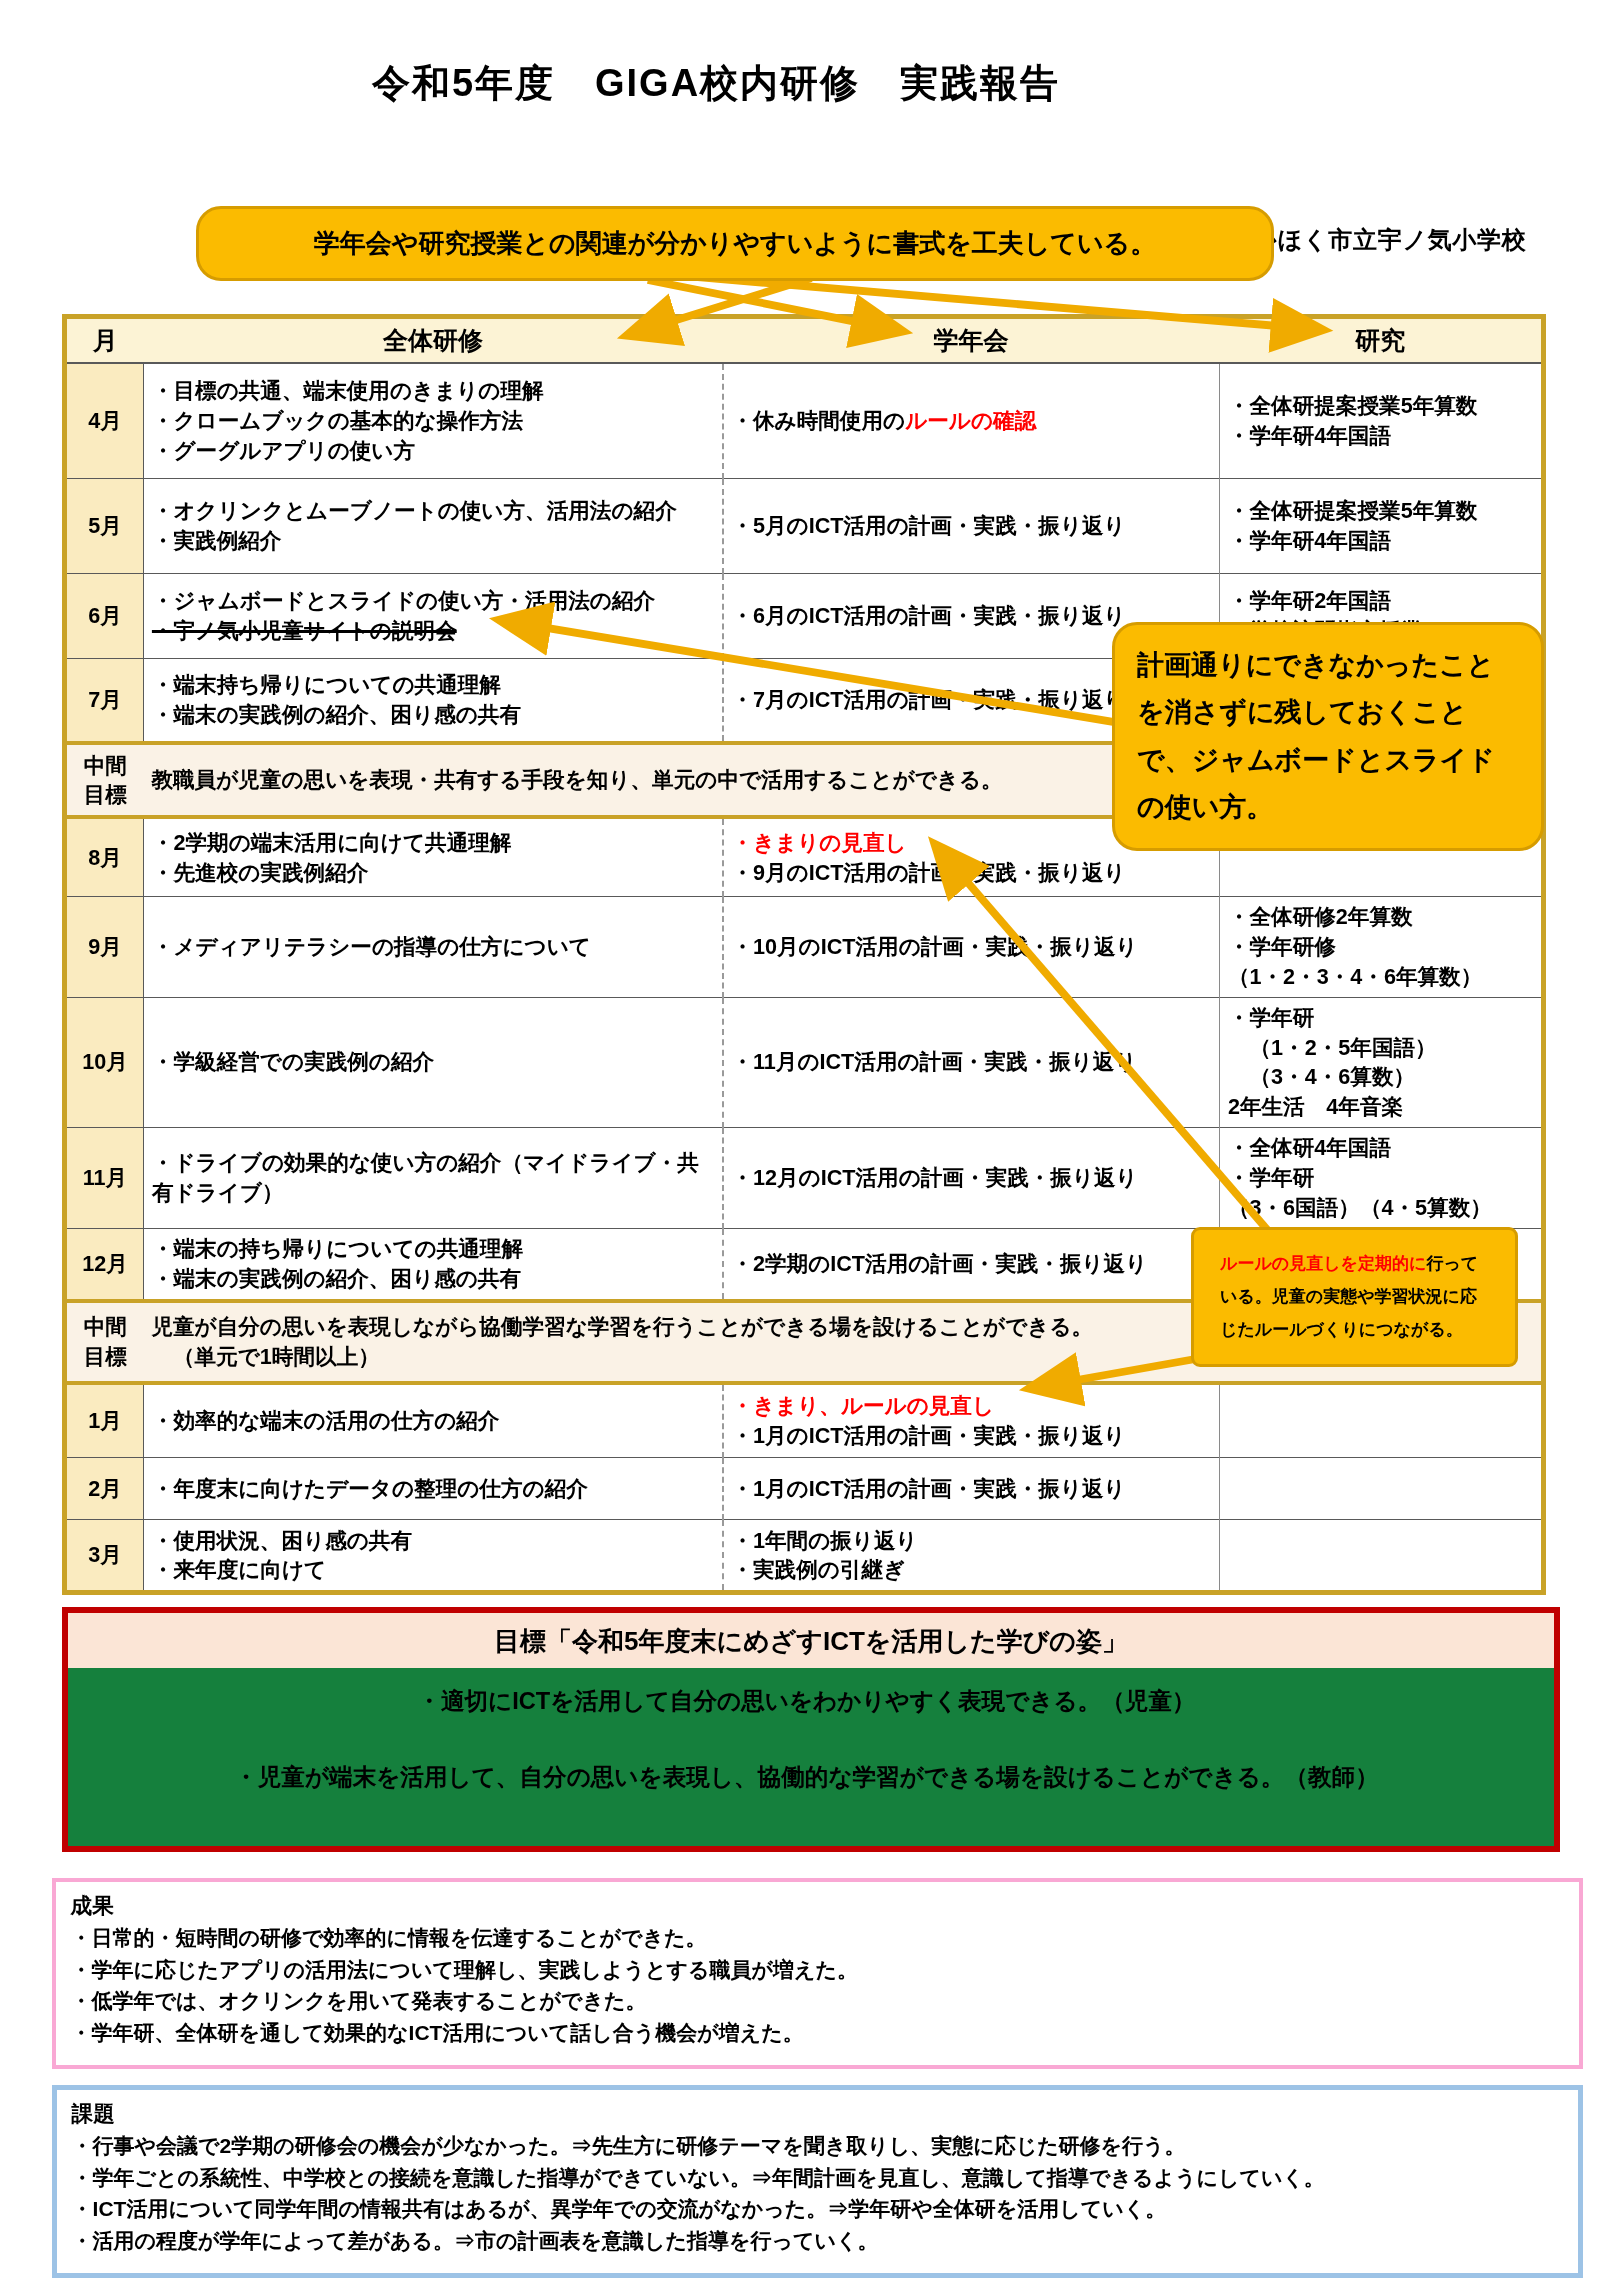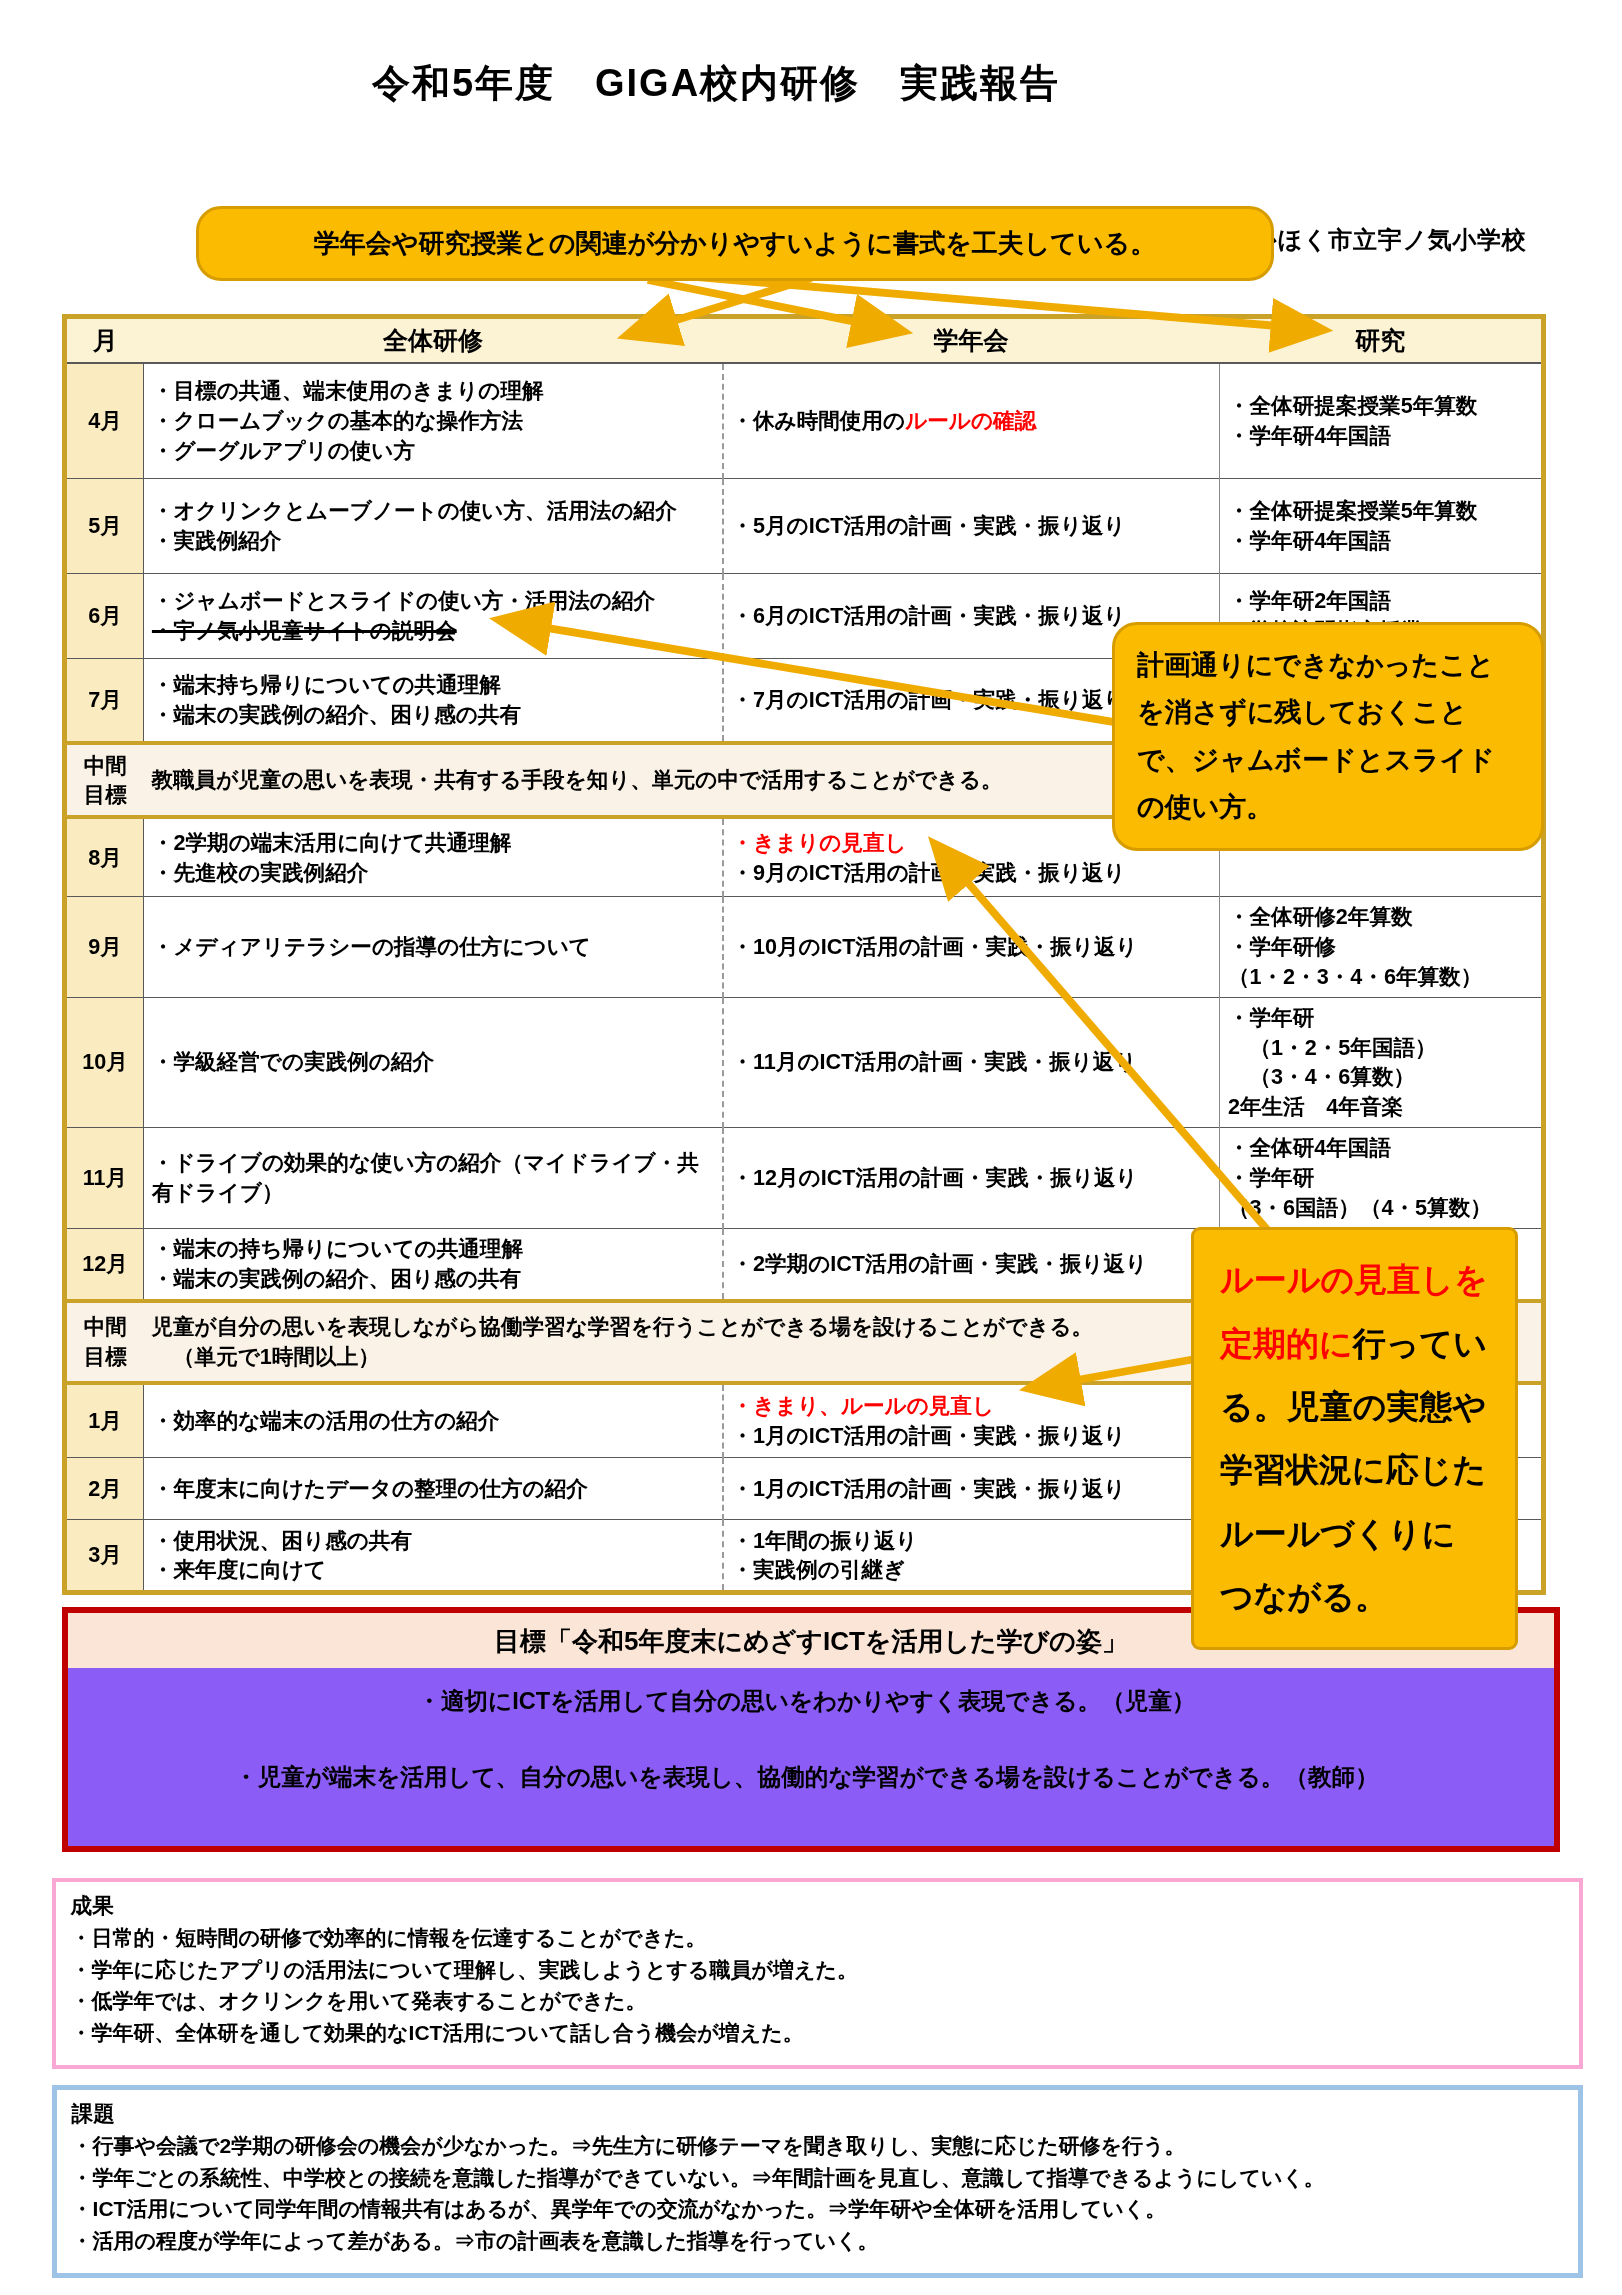--- a/index.html
+++ b/index.html
@@ -26,21 +26,21 @@
     left:196px; top:206px; width:1078px; height:75px;
     display:flex; align-items:center; justify-content:center;
     font-size:26px;
   }
   .callout-keep{
     left:1112px; top:622px; width:432px; padding:17px 22px;
     font-size:27px; line-height:1.75;
   }
   .callout-rule{
     left:1191px; top:1227px; width:327px; padding:18.3px 26px;
-    font-size:33px; line-height:1.92; border-radius:9px;
+    font-size:17px; line-height:1.92; border-radius:9px;
   }
   .red{color:#FF0000;}
   .strike{text-decoration:line-through; text-decoration-thickness:3.3px;}
   
   .arrows{position:absolute; left:0; top:0; z-index:6; pointer-events:none;}
   
   .content{position:absolute; left:62px; top:314px; width:1479px; z-index:1;}
   table.sched{
     border-collapse:collapse; table-layout:fixed; width:1479px;
     border:5.9px solid #C9A227;
@@ -66,21 +66,21 @@
   td.gakunen{border-right:1.3px solid #8a8a8a;}
   tr.milestone td{
     background:#FAF2E6; border-top:4.6px solid #C9A227; border-bottom:4.6px solid #C9A227;
   }
   td.mlabel{font-size:19.6px; text-align:center; padding:0;}
   td.mtext{font-size:21.6px;}
   .line{white-space:pre-wrap;}
   
   .goal{
     margin-top:11.8px; border:6.5px solid #C00000; width:1498px; box-sizing:border-box;
-    background:#8b5cf6;
+    background:#15803d;
   }
   .goal-header{
     background:#FBE5D6; text-align:center; font-size:26px; font-weight:700;
     padding:10.5px 0 9.2px 0;
   }
   .goal-body{height:178px; padding:17px 19.6px 0 10.5px; box-sizing:border-box;}
   .goal-line{font-size:23.6px; font-weight:700;text-align:center;}
   .goal-line + .goal-line{margin-top:44px;}
   
   .seika{

